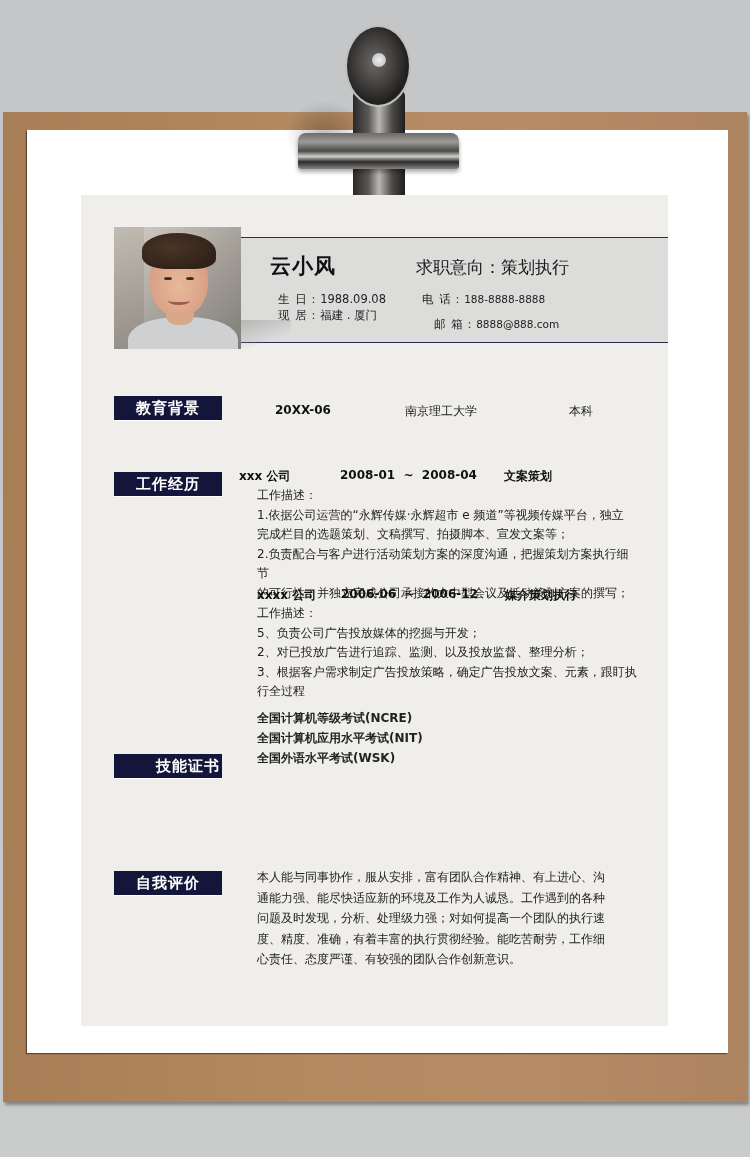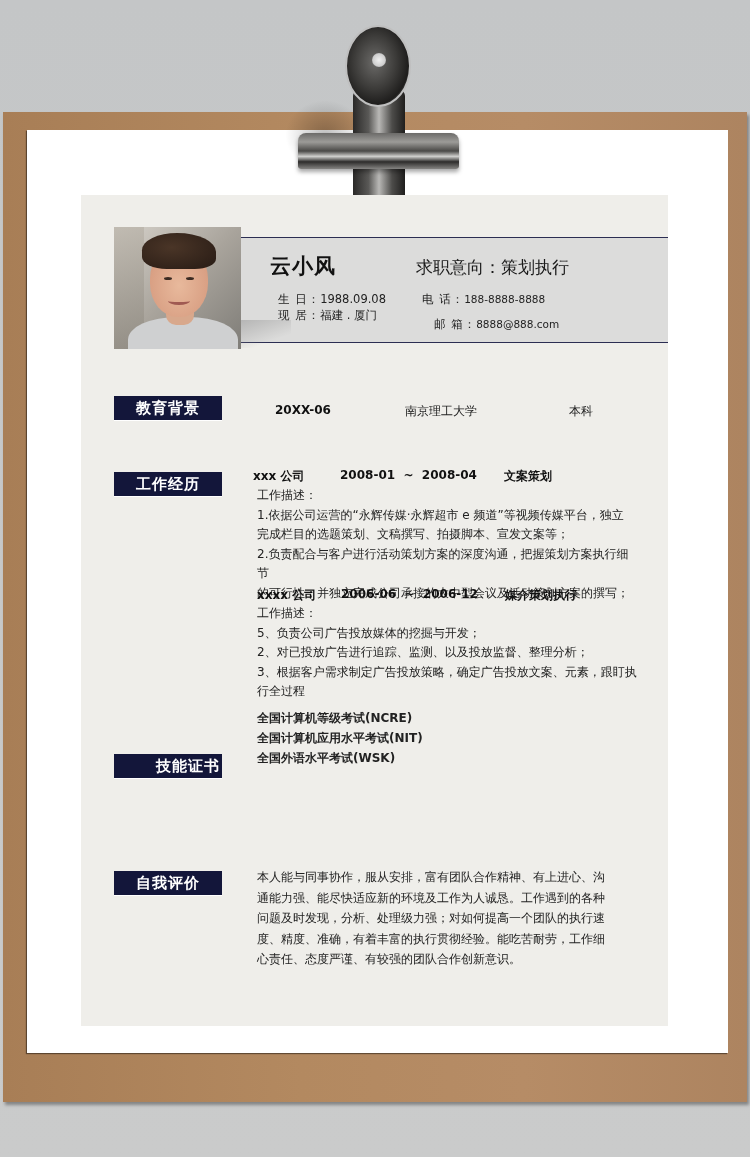--- a/index.html
+++ b/index.html
@@ -136,21 +136,21 @@
 
 <div class="sec-label" style="top:396px;">教育背景</div>
 <div class="edu-row">
   <span class="bold" style="left:275px;text-align:right;">20XX-06</span>
   <span style="left:405px;">南京理工大学</span>
   <span style="left:561px;margin-left:8px;">本科</span>
 </div>
 
 <div class="sec-label" style="top:472px;">工作经历</div>
 
-<div class="job-head" style="left:253px; top:468px;">xxx 公司</div>
+<div class="job-head" style="left:239px; top:468px;">xxx 公司</div>
 <div class="job-head" style="left:340px; top:468px; white-space:pre;">2008-01  ~  2008-04</div>
 <div class="job-head" style="left:504px; top:468px;">文案策划</div>
 <div class="para" style="top:486px;">
   <div>工作描述：</div>
   <div>1.依据公司运营的“永辉传媒·永辉超市 e 频道”等视频传媒平台，独立</div>
   <div>完成栏目的选题策划、文稿撰写、拍摄脚本、宣发文案等；</div>
   <div>2.负责配合与客户进行活动策划方案的深度沟通，把握策划方案执行细节</div>
   <div>的可行性；并独立完成公司承接的大中型会议及活动策划方案的撰写；</div>
 </div>
 

